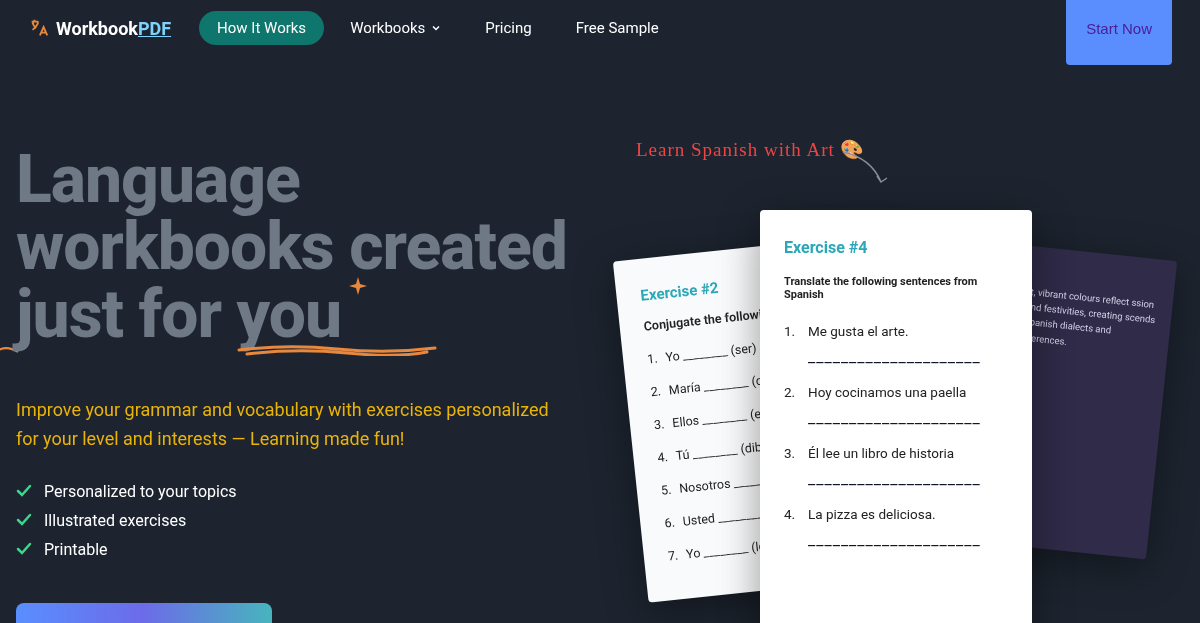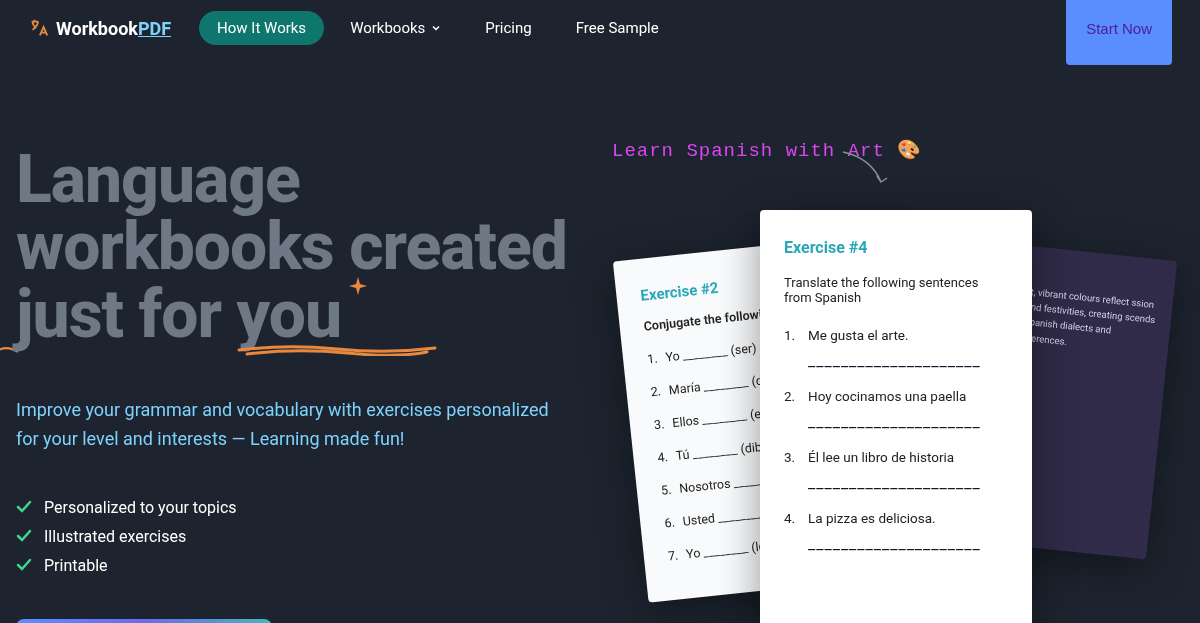--- a/index.html
+++ b/index.html
@@ -62,44 +62,44 @@
   }
   .sparkle {
     position: absolute;
     top: -4px; right: -28px;
     width: 22px; height: 22px;
   }
   .subhead {
     margin-top: 48px;
     font-size: 18px;
     line-height: 1.6;
-    color: #7dd3fc;
+    color: #eab308;
     max-width: 540px;
   }
-  .features { margin-top: 44px; }
+  .features { margin-top: 28px; }
   .feature { display: flex; align-items: center; gap: 12px; margin-bottom: 10px; font-size: 16px; }
   .check { width: 16px; height: 16px; flex-shrink: 0; }
   .cta {
     margin-top: 34px;
     background: linear-gradient(90deg, #5a8eff 0%, #6c6be8 50%, #47b5bd 100%);
     border: none;
     color: #fff;
     font-size: 16px;
     font-weight: 500;
     padding: 18px 48px;
     border-radius: 8px;
     cursor: pointer;
     width: 256px;
   }
   .right { flex: 1; position: relative; }
   .caption {
     position: absolute;
-    top: -8px; left: 16px;
-    font-family: Liberation Mono, monospace;
-    color: #d946ef;
+    top: -8px; left: 40px;
+    font-family: Liberation Serif, serif;
+    color: #ef4444;
     font-size: 19px;
     letter-spacing: 1px;
   }
   .arrow-curve {
     position: absolute;
     top: 4px; left: 245px;
     width: 50px; height: 40px;
   }
   .card {
     position: absolute;
@@ -129,21 +129,21 @@
     z-index: 0;
     background: #2f2b48;
     color: #d4d0e8;
     font-size: 9.5px;
     line-height: 1.6;
     padding: 24px 14px;
     overflow: hidden;
   }
   .ex-title { color: #2aa8b8; font-weight: 700; font-size: 16px; margin-bottom: 18px; }
   .ex-title-back { color: #2aa8b8; font-weight: 700; font-size: 15px; margin-bottom: 14px; }
-  .instr { font-size: 13px; font-weight: 400; margin-bottom: 22px; }
+  .instr { font-size: 11px; font-weight: 700; margin-bottom: 22px; }
   .instr-back { font-size: 12.5px; font-weight: 600; margin-bottom: 18px; }
   .q { font-size: 13.5px; margin-bottom: 8px; display: flex; gap: 10px; }
   .q-num { width: 14px; }
   .blank { color: #0f172a; letter-spacing: 1px; display: block; margin: 4px 0 18px 24px; }
   .qb { font-size: 12.5px; margin-bottom: 18px; display: flex; gap: 8px; }
   .deco-curve {
     position: absolute;
     top: 340px; left: -10px;
     width: 30px; height: 20px;
   }

